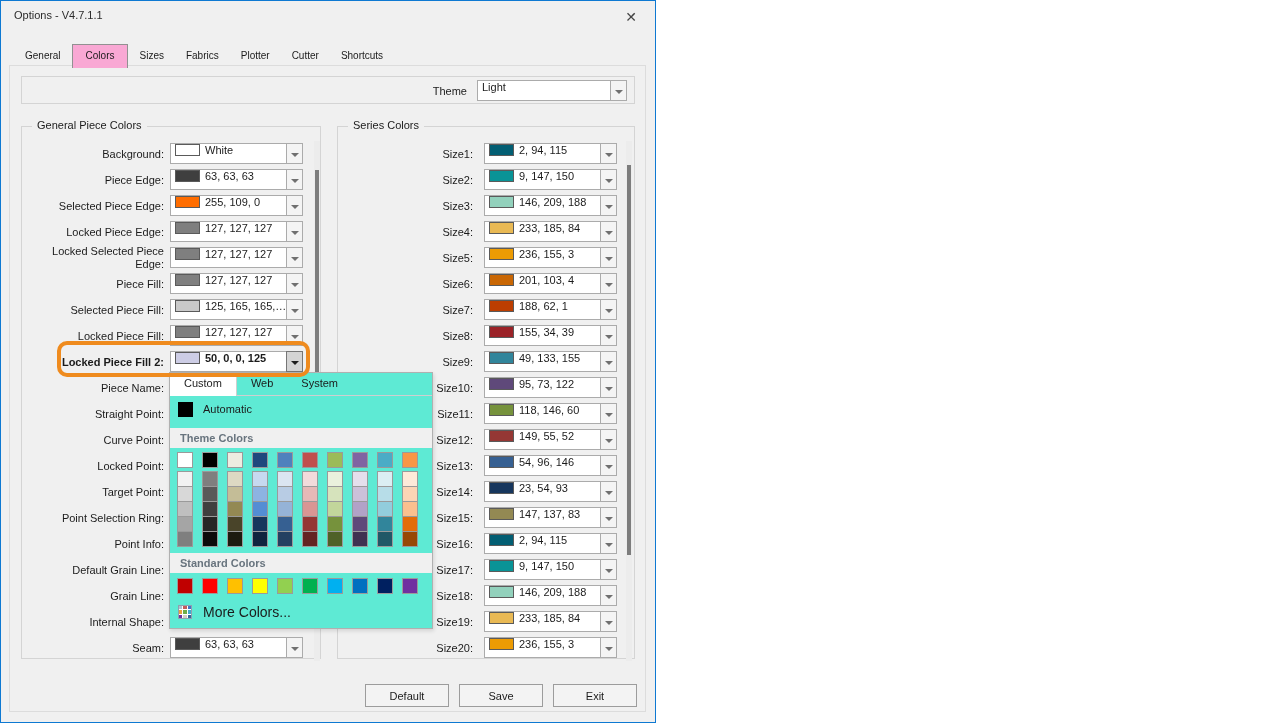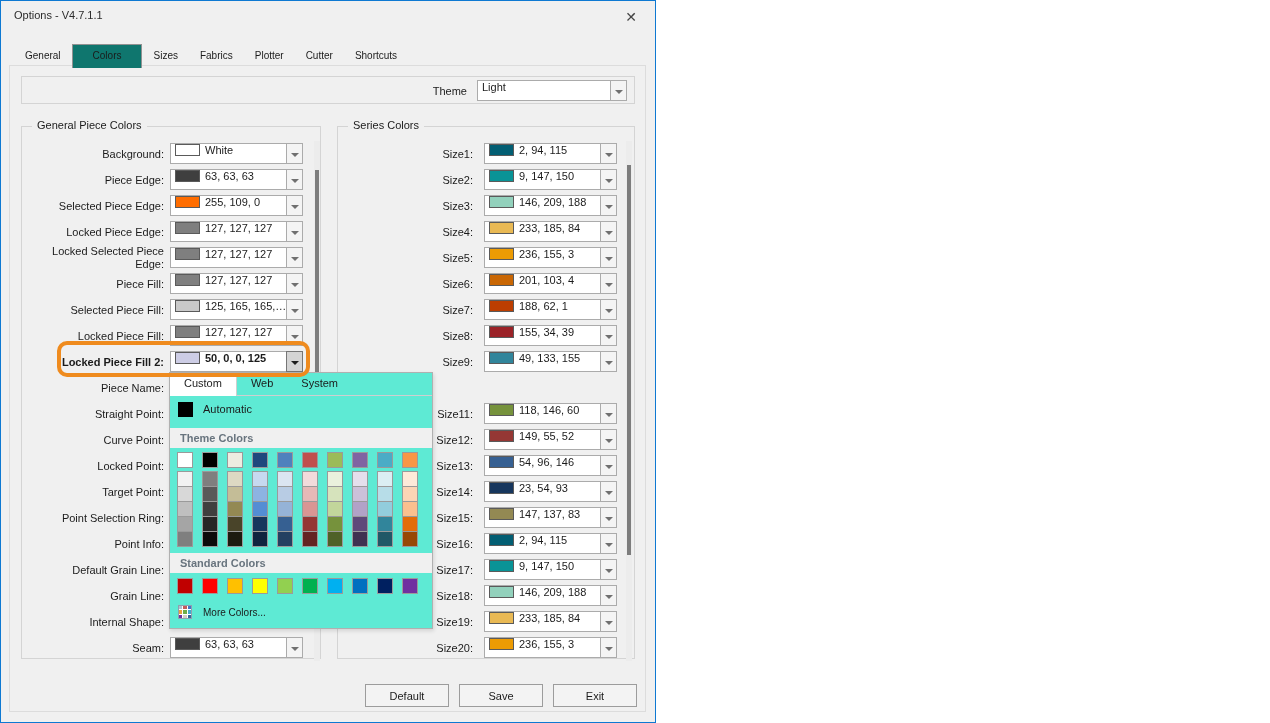--- a/index.html
+++ b/index.html
@@ -11,22 +11,22 @@
 
   
   .titlebar{position:absolute;left:0;top:0;width:100%;height:32px}
   .title{position:absolute;left:13px;top:8px;font-size:11px;color:#2b2b2b}
   .close{position:absolute;right:10px;top:5px;width:28px;height:22px;text-align:center;
          line-height:22px;font-size:14px;color:#444;cursor:default}
 
   
   .tabstrip{position:absolute;left:13px;top:43px;display:flex;align-items:flex-end;z-index:3}
   .tab{font-size:10px;padding:4px 11px 6px;color:#1b1b1b}
-  .tab.active{background:#0f766e;border:1px solid #919191;border-bottom:none;
-              padding:5px 20px 7px;margin-bottom:-1px}
+  .tab.active{background:#f9a8d4;border:1px solid #919191;border-bottom:none;
+              padding:5px 13px 7px;margin-bottom:-1px}
   .tabpage{position:absolute;left:8px;top:64px;width:637px;height:647px;
            border:1px solid #dcdcdc;background:#f0f0f0;box-sizing:border-box}
 
   
   .groupbox{position:absolute;border:1px solid #d4d4d4;background:#f0f0f0;box-sizing:border-box}
   .legend{position:absolute;top:-8px;left:10px;background:#f0f0f0;padding:0 5px;font-size:11px}
   #theme-group{left:20px;top:75px;width:614px;height:28px}
   #general-group{left:20px;top:125px;width:300px;height:533px}
   #series-group{left:336px;top:125px;width:298px;height:533px}
 
@@ -87,21 +87,21 @@
   .grid-row{height:16px;white-space:nowrap}
   .grid-row.main{margin-bottom:3px}
   .grid-row.variant + .grid-row.variant{margin-top:-1px}
   .cell{display:inline-block;width:16px;height:16px;box-sizing:border-box;
         border:1px solid #9a9a9a;margin-right:9px;vertical-align:top}
   .more-row{position:absolute;left:0;top:226px;height:26px;display:flex;align-items:center;
             padding-left:8px;box-sizing:border-box}
   .more-icon{width:14px;height:14px;margin-right:11px;display:grid;flex:none;
              grid-template-columns:repeat(3,1fr);grid-template-rows:repeat(3,1fr);
              gap:1px;border:1px solid #8fa0b0;background:#fff;box-sizing:border-box}
-  .more-label{font-size:10px}
+  .more-label{font-size:14px}
 
   
   #row-highlight{position:absolute;left:56px;top:340px;width:253px;height:36px;
                  border:4px solid #EF8B1E;border-radius:10px;box-sizing:border-box;z-index:20}
 
   
   .btn{position:absolute;top:683px;width:84px;height:23px;box-sizing:border-box;
        border:1px solid #9c9c9c;background:#f3f3f3;font-size:11px;display:flex;
        align-items:center;justify-content:center}
   #btn-default{left:364px}
@@ -398,20 +398,32 @@
             <span class="tri"></span>
           </div>
         </div>
       </div>
       <div class="row" style="top: 222px;">
         <div class="row-label">Size9:</div>
         <div class="combo">
           <div class="combo-field g-field">
             <div class="swatch" style="background: rgb(49, 133, 155);"></div>
             <span class="combo-value">49, 133, 155</span>
+          </div>
+          <div class="combo-btn">
+            <span class="tri"></span>
+          </div>
+        </div>
+      </div>
+      <div class="row" style="top: 248px;">
+        <div class="row-label">Size10:</div>
+        <div class="combo">
+          <div class="combo-field g-field">
+            <div class="swatch" style="background: rgb(95, 73, 122);"></div>
+            <span class="combo-value">95, 73, 122</span>
           </div>
           <div class="combo-btn">
             <span class="tri"></span>
           </div>
         </div>
       </div>
       <div class="row" style="top: 274px;">
         <div class="row-label">Size11:</div>
         <div class="combo">
           <div class="combo-field g-field">

